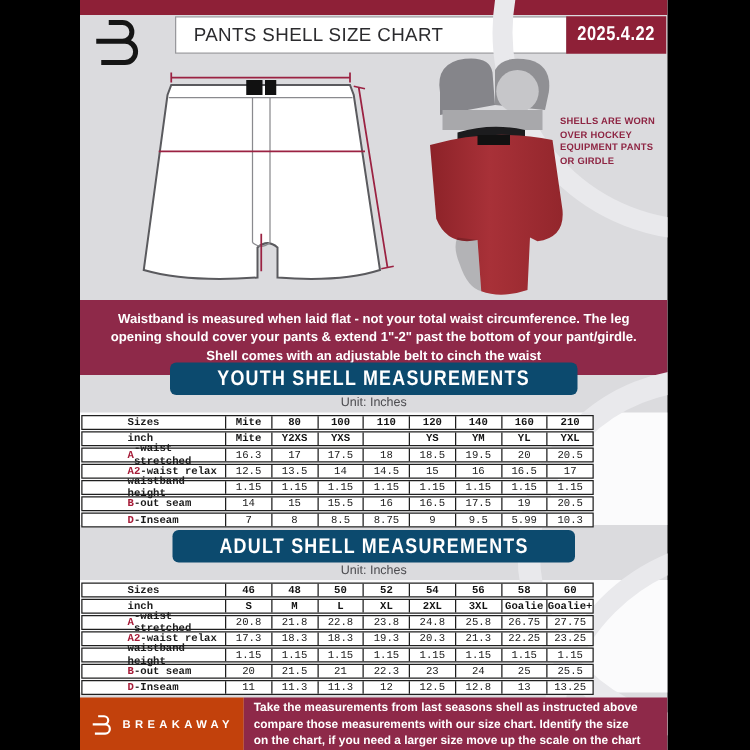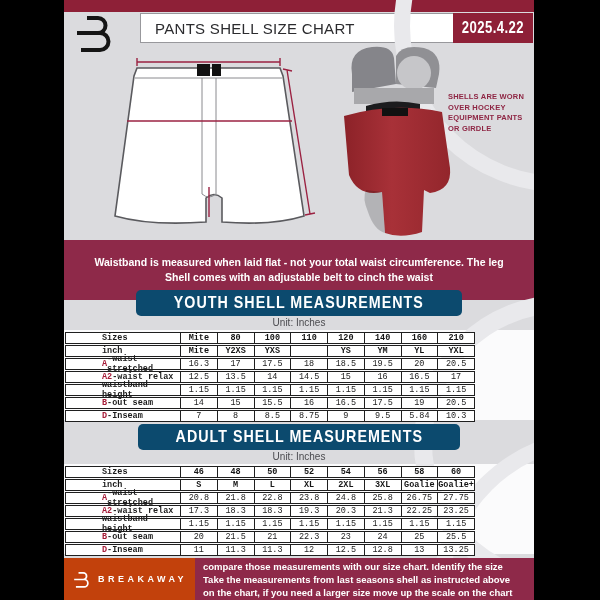--- a/index.html
+++ b/index.html
@@ -109,20 +109,21 @@
     <path d="M28,64 Q55,56 82,62 L82,76 Q55,68 28,78 Z" fill="#1c1c1e"></path>
     <path d="M6,74 Q55,60 104,70 L112,126 Q114,148 92,151 L86,148 L84,190 Q63,197 47,191 L44,150 Q20,155 11,133 Z" fill="url(#rg)"></path>
     <path d="M44,150 L47,191 Q36,188 30,170 Q24,156 28,148 Z" fill="rgba(0,0,0,0.18)"></path>
     <rect x="44" y="66" width="26" height="8" fill="#111"></rect>
   </svg>
 
   <div class="photo-note">SHELLS ARE WORN OVER HOCKEY EQUIPMENT PANTS OR GIRDLE</div>
 
   <div class="notice">
     <div>Waistband is measured when laid flat - not your total waist circumference. The leg</div>
+    <div>opening should cover your pants &amp; extend 1"-2" past the bottom of your pant/girdle.</div>
     <div>Shell comes with an adjustable belt to cinch the waist</div>
   </div>
 
   <div class="white-band" id="band-youth"></div>
   <div class="white-band" id="band-adult"></div>
   <div class="wm" id="wm1"></div>
   <div class="wm" id="wm2"></div>
 
   <div class="pill-row" id="pill-youth">
     <div class="pill">
@@ -198,21 +199,21 @@
         <div class="t-cell">20.5</div>
       </div>
       <div class="t-row">
         <div class="t-label"><span class="pfx">D</span>-Inseam</div>
         <div class="t-cell">7</div>
         <div class="t-cell">8</div>
         <div class="t-cell">8.5</div>
         <div class="t-cell">8.75</div>
         <div class="t-cell">9</div>
         <div class="t-cell">9.5</div>
-        <div class="t-cell">5.84</div>
+        <div class="t-cell">5.99</div>
         <div class="t-cell">10.3</div>
       </div>
     </div>
 
   <div class="pill-row" id="pill-adult">
     <div class="pill">
       <span>ADULT SHELL MEASUREMENTS</span>
     </div>
   </div>
   <div class="unit" id="unit-adult">Unit: Inches</div>
@@ -297,19 +298,19 @@
     </div>
 
   <div class="footer">
     <div class="f-logo">
       <svg width="20" height="19" viewBox="0 0 46 40">
         <path d="M15,5 h11 a7.5,7.5 0 0 1 0 15 h-11 M15,20 h13 a8.5,8.5 0 0 1 0 17 h-19 M5,20 h10" stroke="#ffffff" stroke-width="4" fill="none"></path>
       </svg>
       <span class="f-brand">BREAKAWAY</span>
     </div>
     <div class="f-text">
+      <div>Take the measurements from last seasons shell as instructed above</div>
       <div>compare those measurements  with our size chart. Identify the size</div>
-      <div>Take the measurements from last seasons shell as instructed above</div>
       <div>on the chart, if you need a larger size move up the scale on the chart</div>
     </div>
   </div>
 
 </div>
 
 </body></html>

